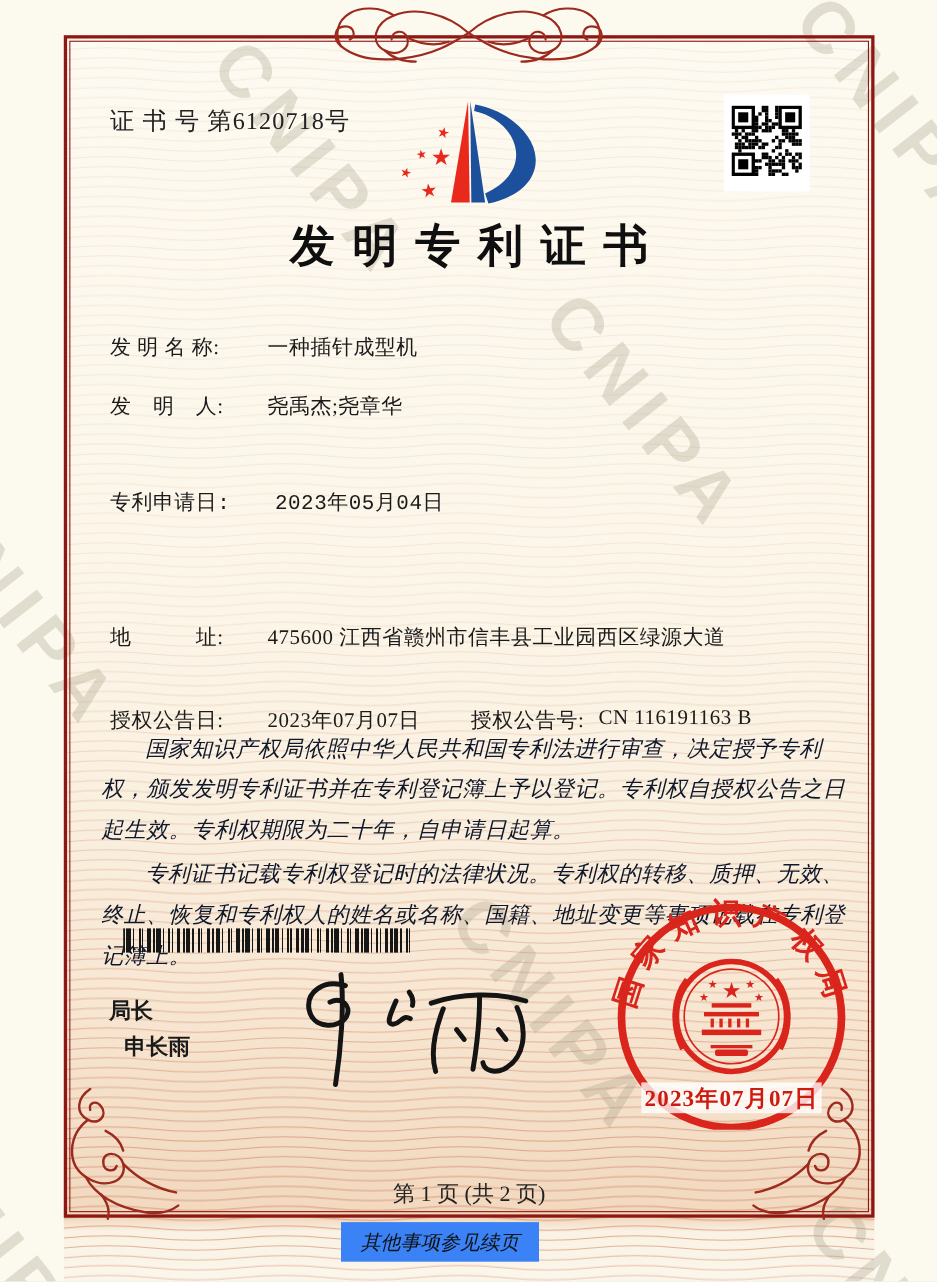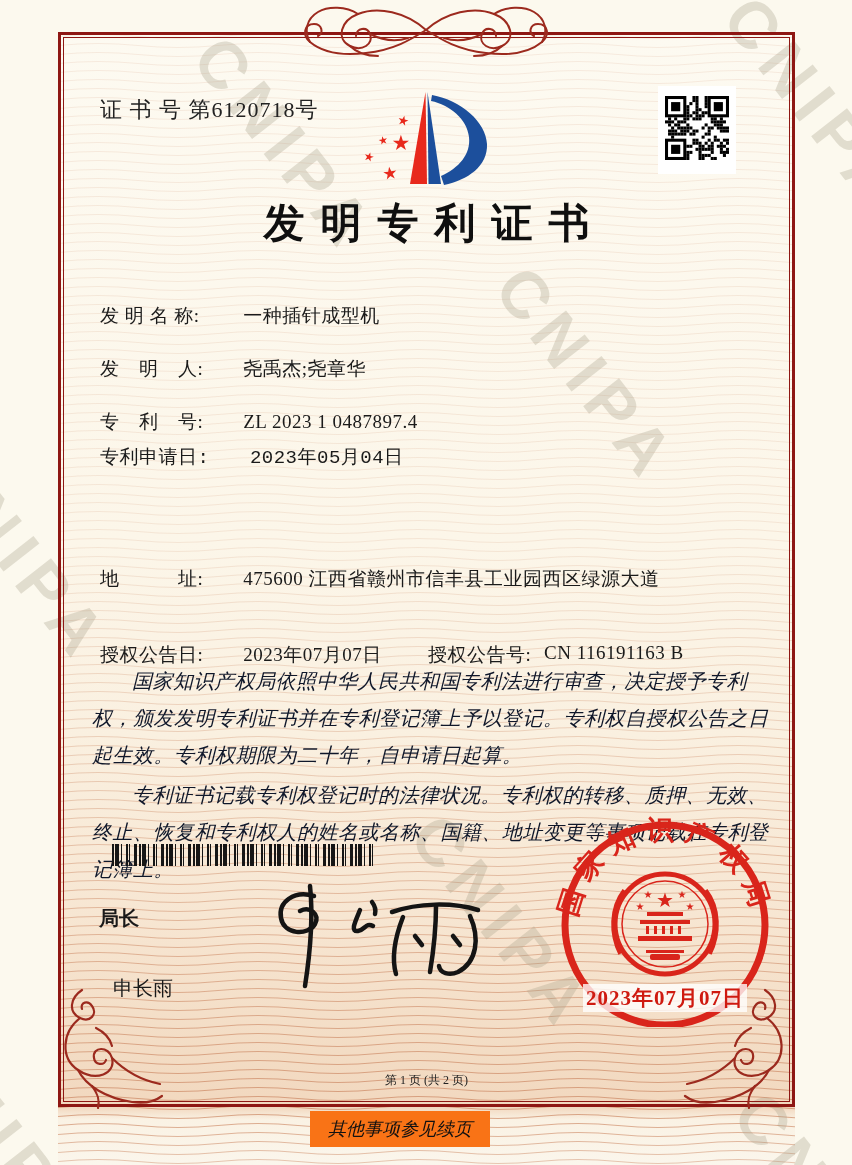--- a/index.html
+++ b/index.html
@@ -45,31 +45,31 @@
   .paras { position:absolute; left:92px; top:663px; width:682px;
     font-size:20px; line-height:37px; font-style:italic; letter-spacing:.5px; color:#0f172a; }
   .paras p { margin:0; text-indent:2em; }
   .paras p + p { margin-top:3px; }
 
   .barcode { left:112px; top:844px; width:264px; height:22px;
     background:repeating-linear-gradient(90deg,#161616 0 2px,transparent 2px 3px,#161616 3px 7px,transparent 7px 9px,#161616 9px 10px,transparent 10px 14px,#161616 14px 16px,transparent 16px 17px,#161616 17px 18px,transparent 18px 22px,#161616 22px 25px,transparent 25px 27px); }
 
   .director-title { left:99px; top:905px; font-size:20px; font-weight:600;
     font-family:"Liberation Sans","DejaVu Sans",sans-serif; }
-  .director-name  { left:113px; top:975px; font-size:20px; font-weight:400;
+  .director-name  { left:113px; top:938px; font-size:20px; font-weight:700;
     font-family:"Liberation Sans","DejaVu Sans",sans-serif; }
 
   .seal { left:550px; top:812px; width:230px; height:215px; }
   .seal-date { position:absolute; left:0; right:0; top:172px; text-align:center; }
   .seal-date span { display:inline-block; background:rgba(255,255,255,.78);
     font-size:21px; font-weight:bold; color:#cf1a10; padding:0 3px; letter-spacing:1px; }
 
-  .page-num { left:58px; top:1072px; width:737px; text-align:center; font-size:12px; color:#222; }
-
-  .note-box { left:310px; top:1111px; width:180px; height:36px; background:#f97316;
+  .page-num { left:58px; top:1072px; width:737px; text-align:center; font-size:20px; color:#222; }
+
+  .note-box { left:310px; top:1111px; width:180px; height:36px; background:#3b82f6;
     display:flex; align-items:center; justify-content:center;
     font-size:18px; font-style:italic; color:#111; }
 </style>
 </head>
 <body>
 
 <div class="page">
 
   <div class="inner-bg">
     <svg class="waves" xmlns="http://www.w3.org/2000/svg">
@@ -292,24 +292,20 @@
   <div class="abs title">发明专利证书</div>
 
   <div class="row" style="top:303px;">
     <span class="lab">发 明 名 称:</span>
     <span class="val">一种插针成型机</span>
   </div>
   <div class="row" style="top:356px;">
     <span class="lab">发　明　人:</span>
     <span class="val">尧禹杰;尧章华</span>
   </div>
-  <div class="row" style="top:409px;">
-    <span class="lab">专　利　号:</span>
-    <span class="val">ZL 2023 1 0487897.4</span>
-  </div>
   <div class="row" style="top:444px;font-family:Liberation Mono, monospace;">
     <span class="lab">专利申请日:</span>
     <span class="val">2023年05月04日</span>
   </div>
   <div class="row" style="top:566px;">
     <span class="lab">地　　　址:</span>
     <span class="val">475600 江西省赣州市信丰县工业园西区绿源大道</span>
   </div>
   <div class="row" style="top:642px; width:660px;">
     <span class="lab">授权公告日:</span>

